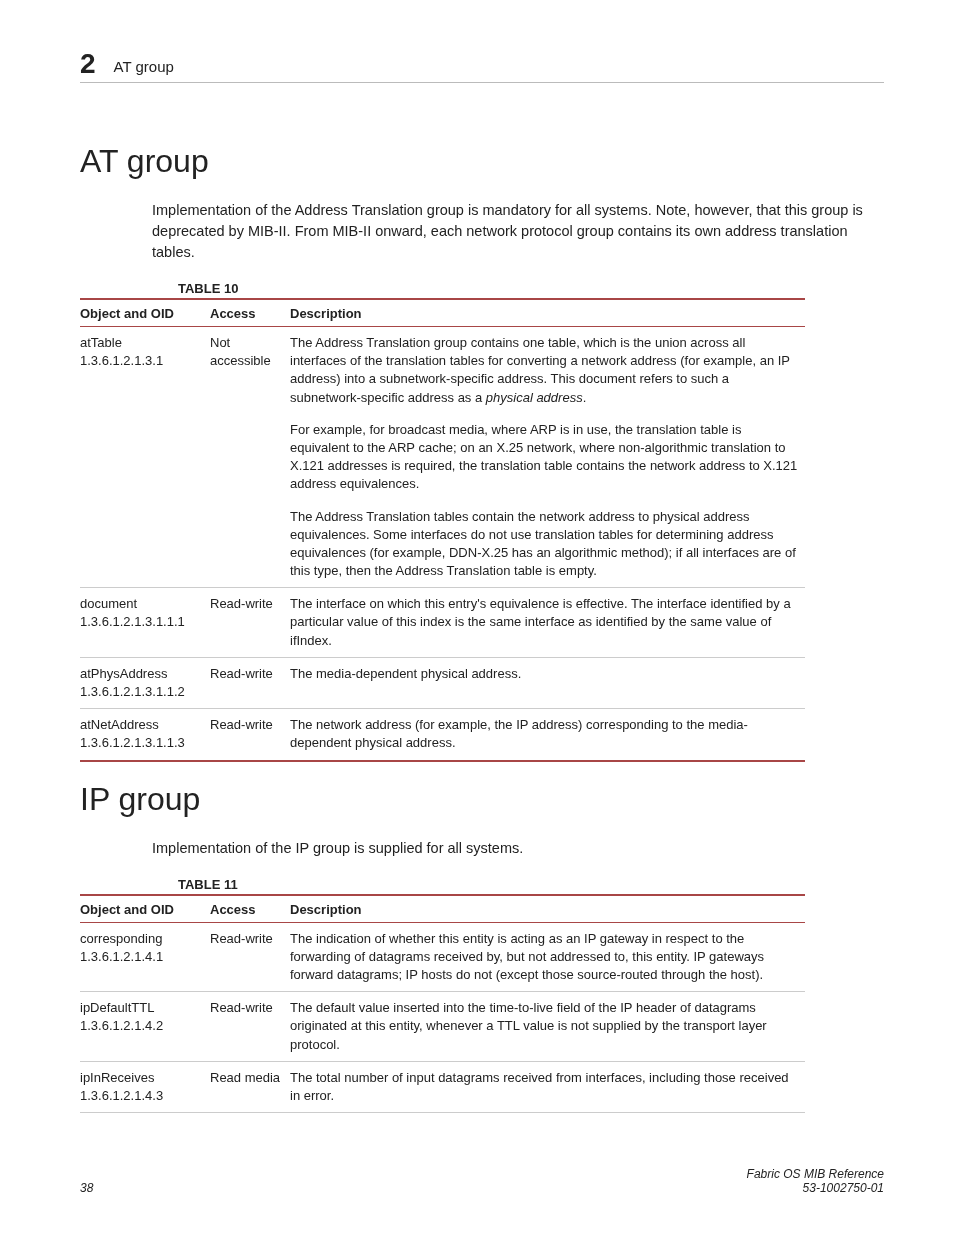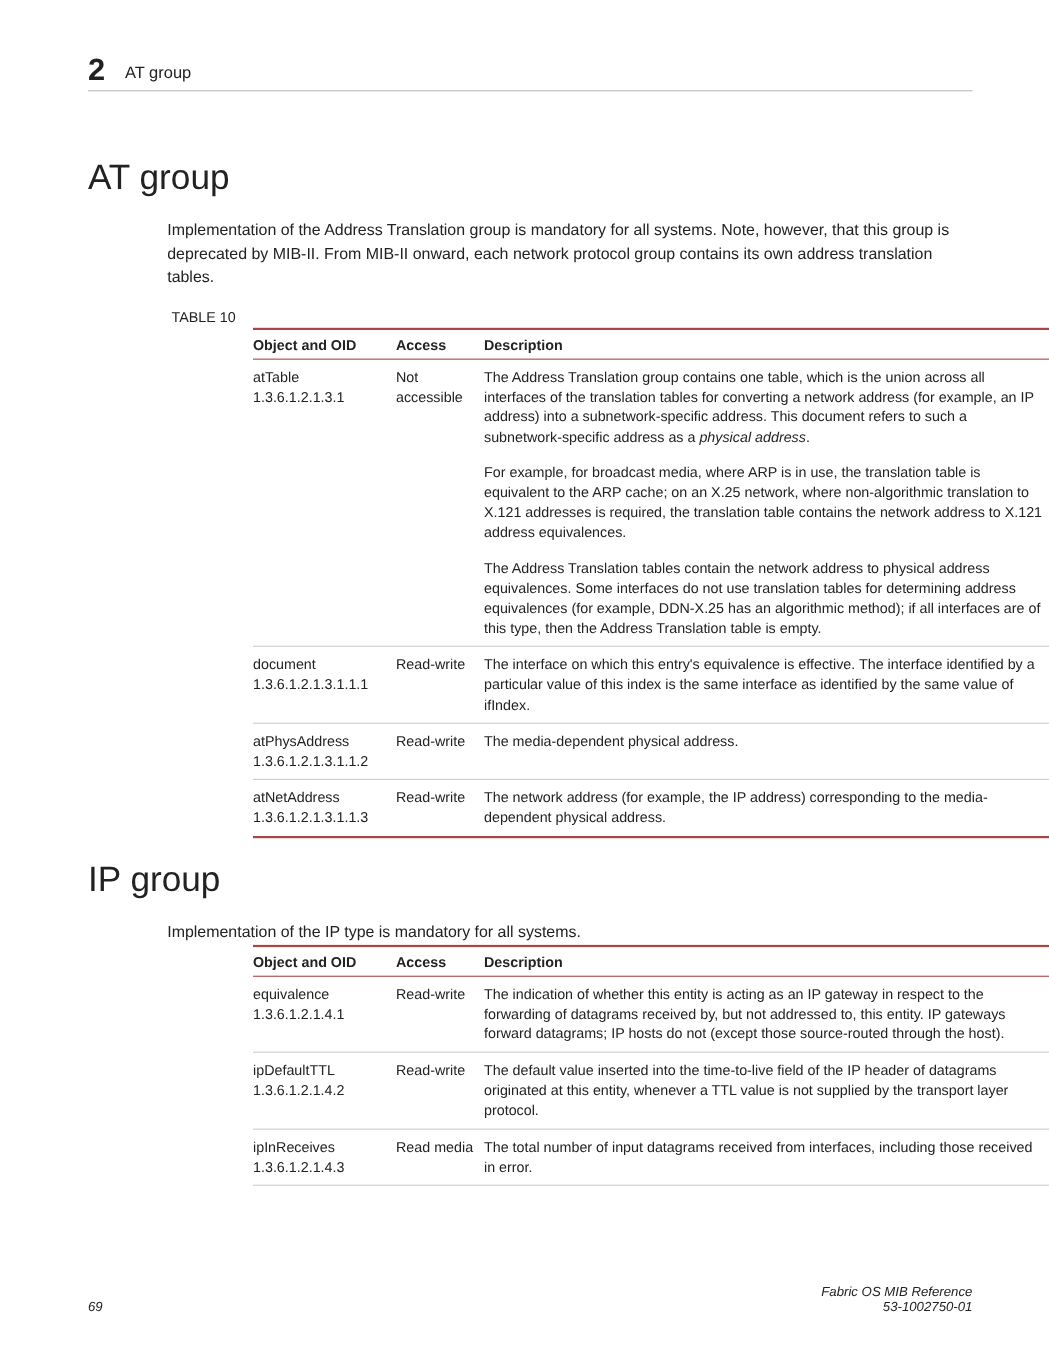--- a/index.html
+++ b/index.html
@@ -37,28 +37,27 @@
     font-weight: 400;
     margin: 60px 0 20px 0;
   }
   .section-heading.second { margin-top: 19px; }
   .intro {
     margin-left: 72px;
     font-size: 14.5px;
     line-height: 1.45;
   }
   .table-caption {
-    margin-left: 76px;
+    margin-left: 98px;
     font-size: 13px;
-    font-weight: 400;
+    font-weight: 700;
     margin-top: 18px;
     margin-bottom: 2px;
   }
   .mib-table {
-    margin-left: 150px;
     border-collapse: collapse;
     font-size: 13px;
     width: 725px;
     table-layout: fixed;
   }
   .mib-table col.c1 { width: 130px; }
   .mib-table col.c2 { width: 80px; }
   .mib-table col.c3 { width: auto; }
   .mib-table th {
     text-align: left;
@@ -161,39 +160,40 @@
         </td>
         <td>Read-write</td>
         <td class="desc">
           <p>The network address (for example, the IP address) corresponding to the media-dependent physical address.</p>
         </td>
       </tr>
     </tbody>
   </table>
 
   <h1 class="section-heading second">IP group</h1>
-  <div class="intro">Implementation of the IP type is mandatory for all systems.</div>
+  <div class="intro">Implementation of the IP group is supplied for all systems.</div>
+  <div class="table-caption">TABLE 11</div>
 
   <table class="mib-table">
     <colgroup>
         <col class="c1">
         <col class="c2">
         <col class="c3">
       </colgroup>
     <thead>
       <tr>
         <th>Object and OID</th>
         <th>Access</th>
         <th>Description</th>
       </tr>
     </thead>
     <tbody>
       <tr>
         <td>
-          <span class="oid-name">equivalence</span>
+          <span class="oid-name">corresponding</span>
           <span class="oid-num">1.3.6.1.2.1.4.1</span>
         </td>
         <td>Read-write</td>
         <td class="desc">
           <p>The indication of whether this entity is acting as an IP gateway in respect to the forwarding of datagrams received by, but not addressed to, this entity. IP gateways forward datagrams; IP hosts do not (except those source-routed through the host).</p>
         </td>
       </tr>
       <tr>
         <td>
           <span class="oid-name">ipDefaultTTL</span>
@@ -211,20 +211,20 @@
         </td>
         <td>Read media</td>
         <td class="desc">
           <p>The total number of input datagrams received from interfaces, including those received in error.</p>
         </td>
       </tr>
     </tbody>
   </table>
 
   <div class="footer">
-    <div>69</div>
+    <div>38</div>
     <div class="right">
       <div>Fabric OS MIB Reference</div>
       <div>53-1002750-01</div>
     </div>
   </div>
 
 </div>
 
 </body></html>

